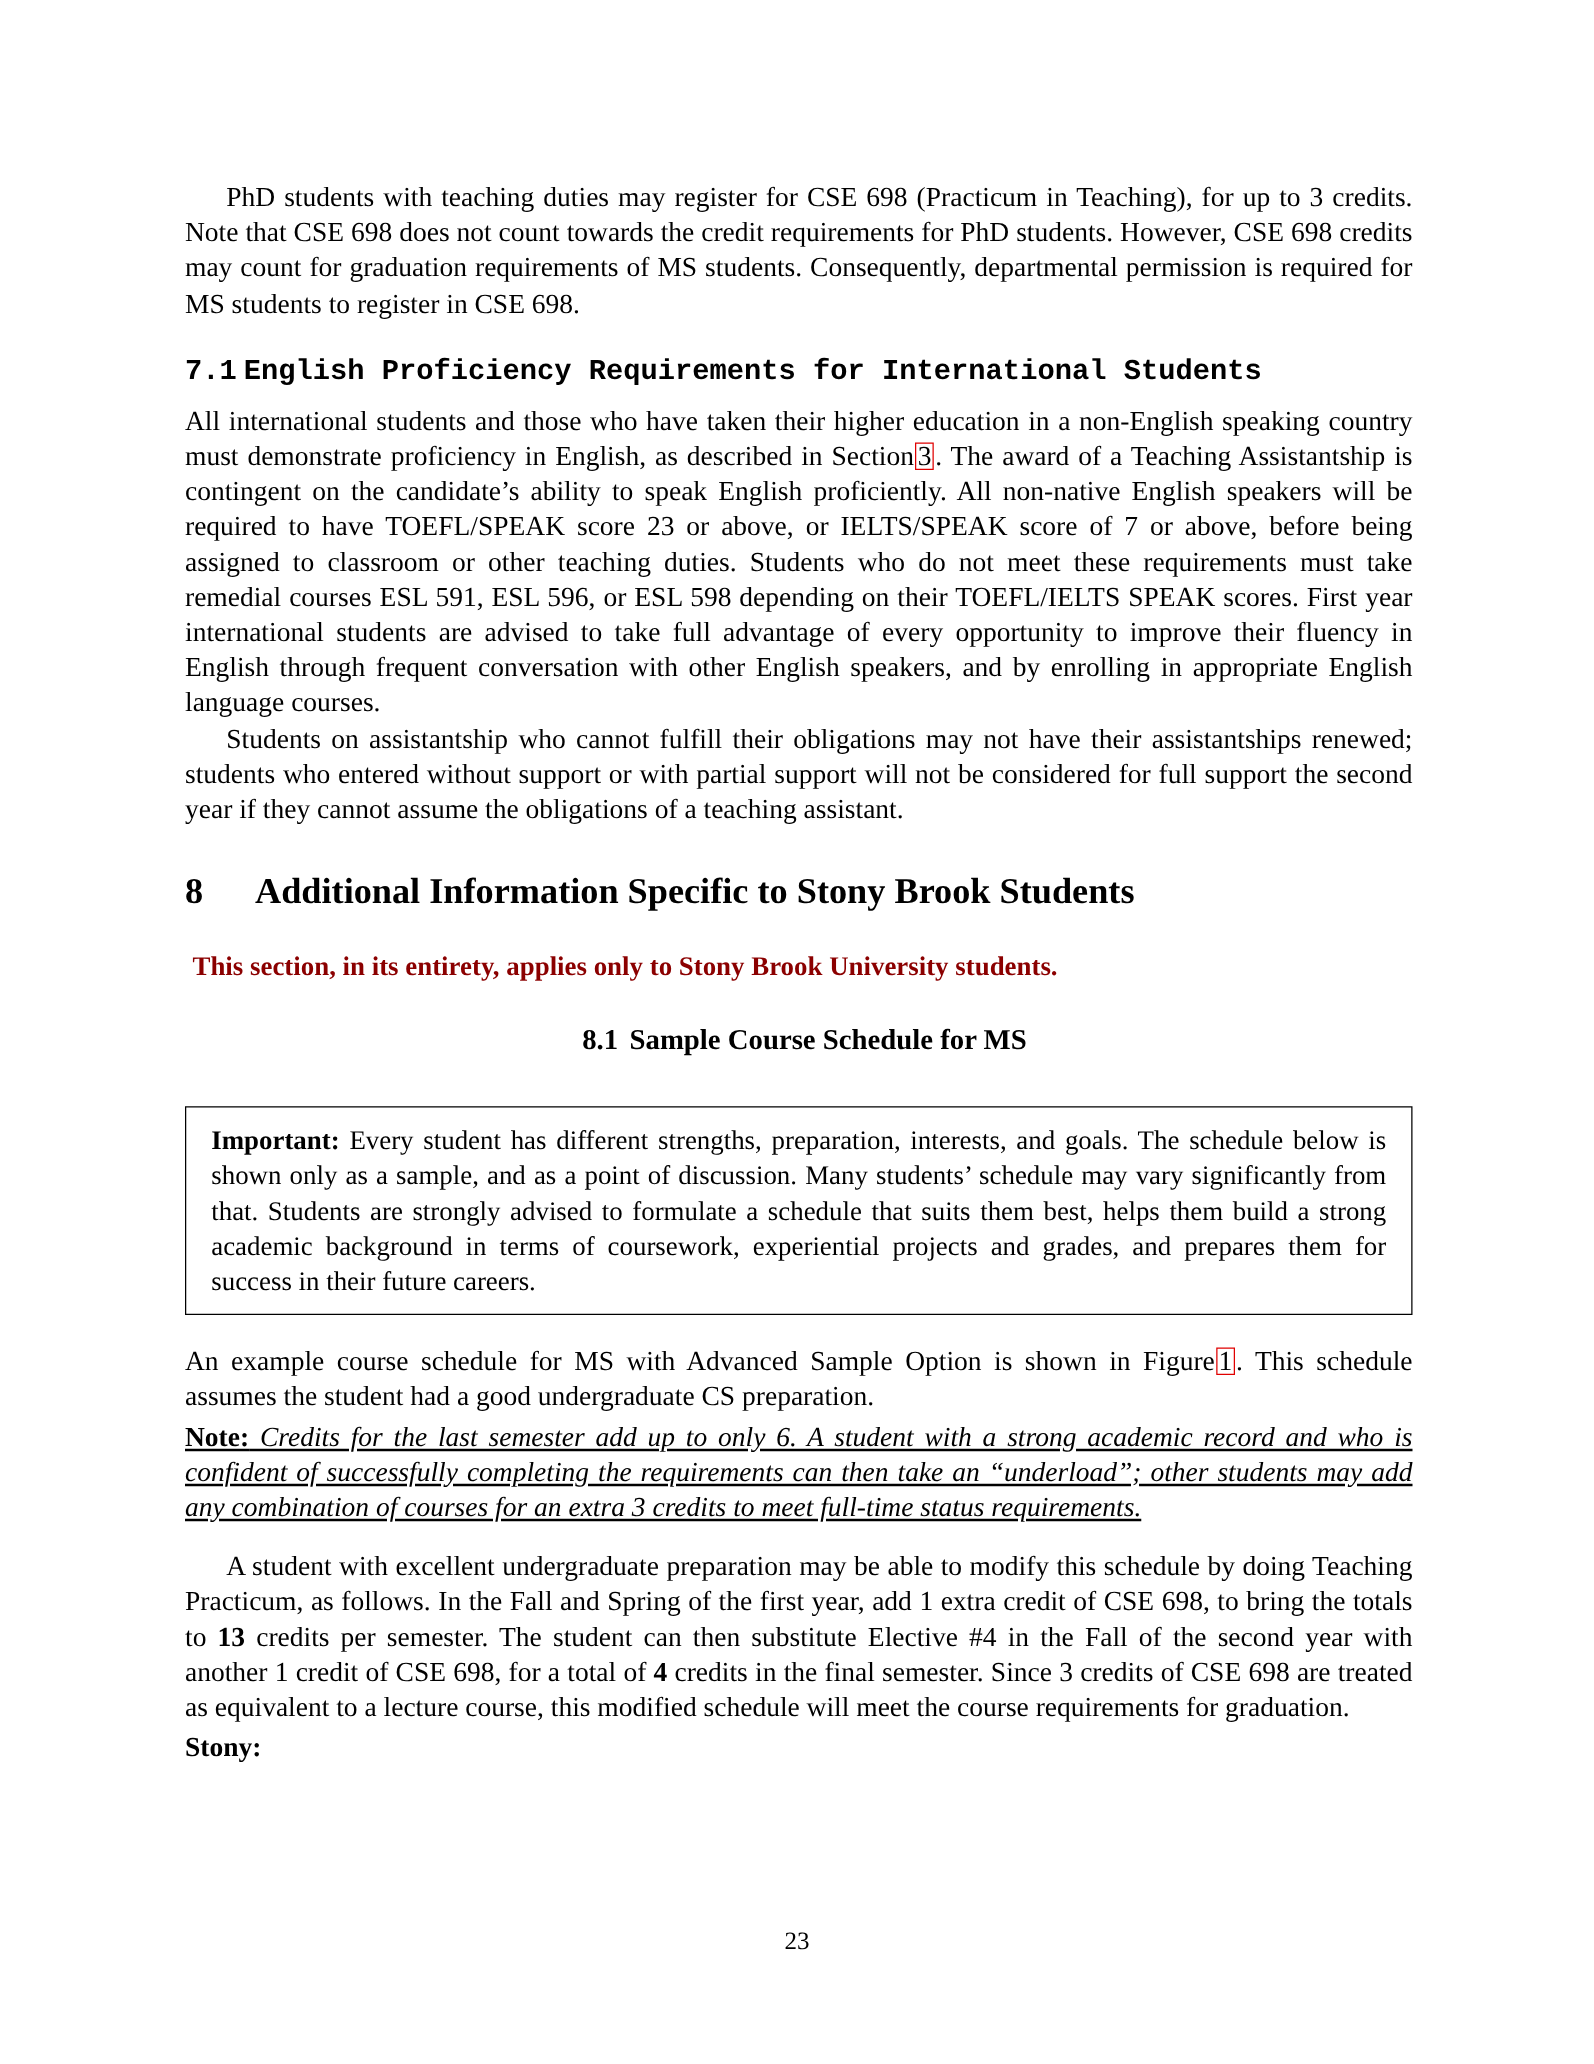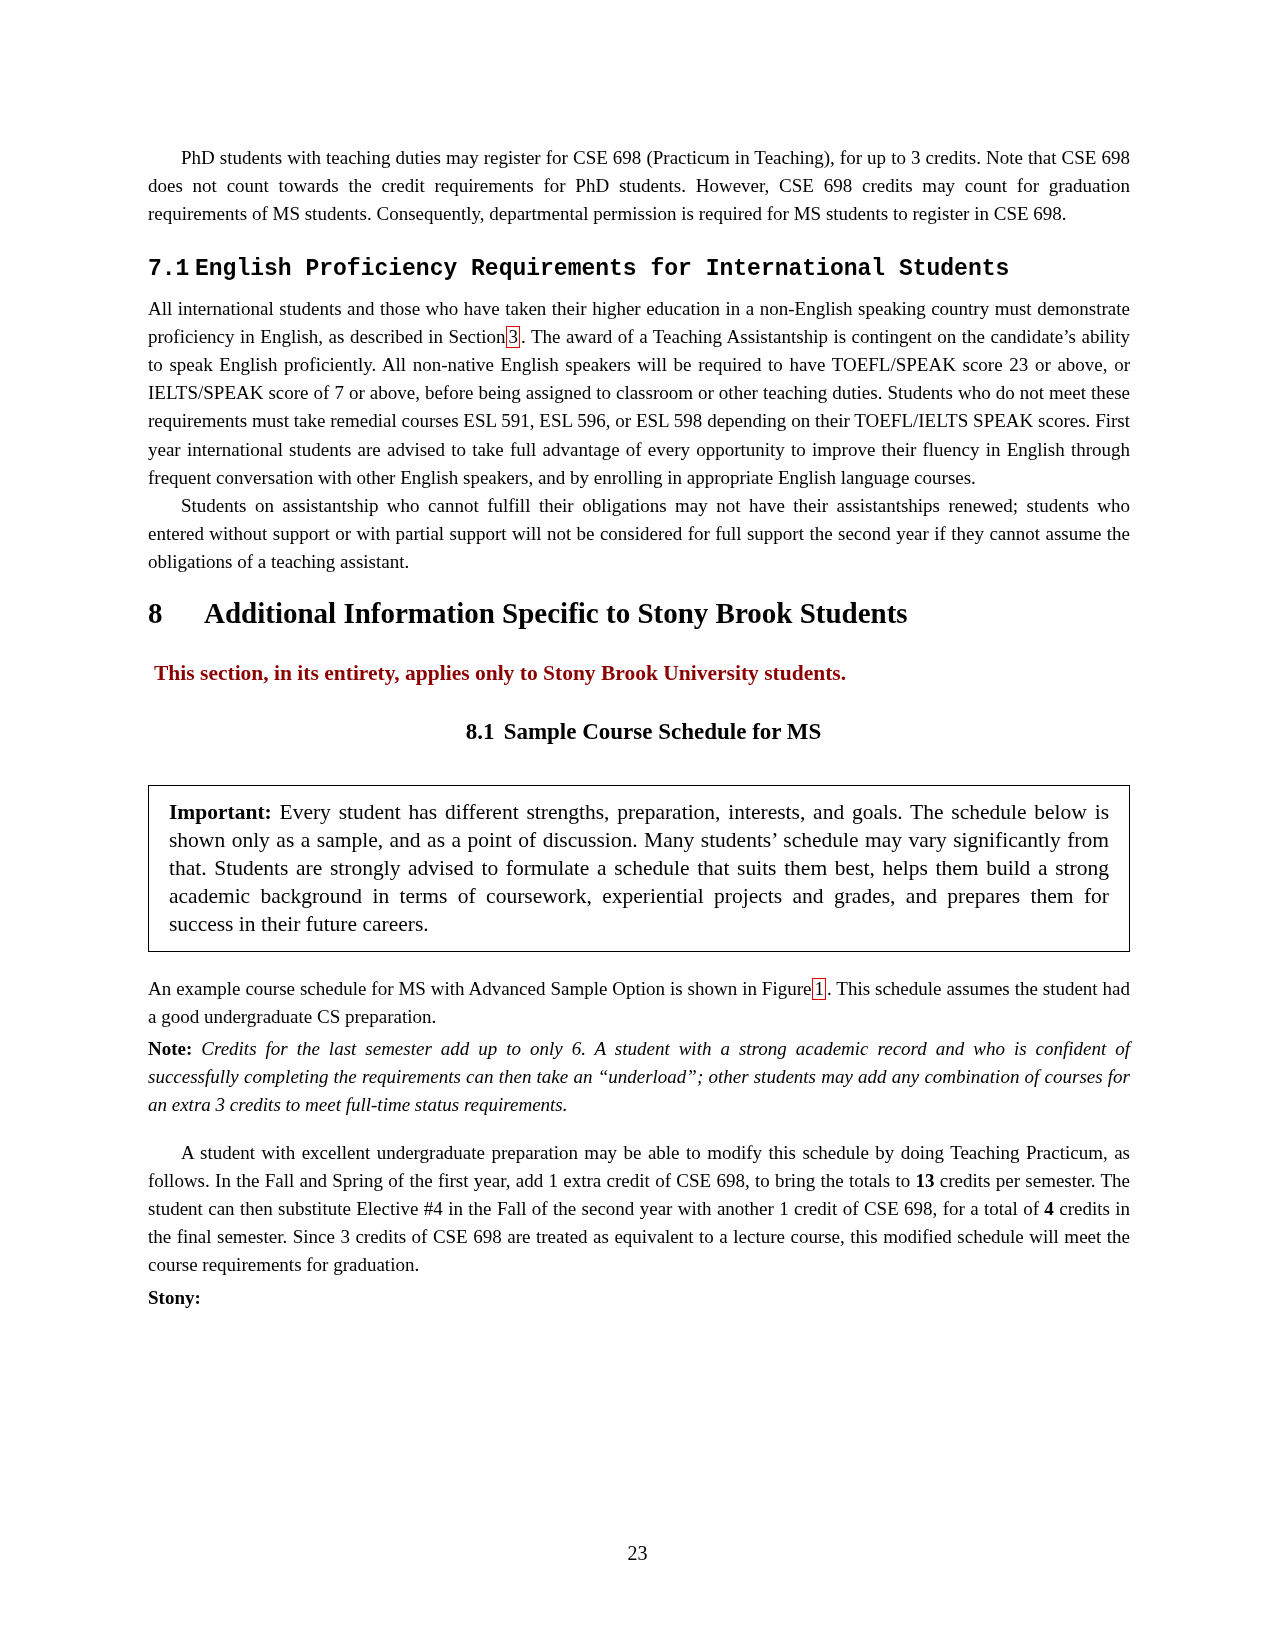--- a/index.html
+++ b/index.html
@@ -1,19 +1,19 @@
 <!DOCTYPE html>
 <html><head>
 <meta charset="utf-8">
 <style>
   html, body { margin: 0; padding: 0; background: #ffffff; }
   body { width: 1275px; height: 1651px; position: relative; overflow: hidden;
          font-family: "Liberation Serif", "DejaVu Serif", serif; color: #000; }
   .page { position: absolute; left: 148px; top: 144px; width: 982px; }
-  p { margin: 0; font-size: 19px; line-height: 28.2px; text-align: justify; }
+  p { margin: 0; font-size: 22px; line-height: 28.2px; text-align: justify; }
   .indent { text-indent: 33px; }
   h2.sub { font-size: 23px; font-weight: bold; margin: 0; line-height: 30px; }
   h1.sec { font-size: 29px; font-weight: bold; margin: 0; line-height: 36px; }
   .num { display: inline-block; width: 56px; }
   .num1 { display: inline-block; width: 47px; }
   .ref { display: inline-block; border: 1.5px solid #e00000; line-height: 20px; padding: 0 1px; margin: 0 1px; }
   .red { color: #8b0000; font-weight: bold; font-size: 21.5px; line-height: 28px; margin-left: 6px; }
   .box { border: 1.2px solid #000; padding: 12px 20px 12px 20px; }
   .box p { font-size: 21.5px; line-height: 28.2px; }
   .it { font-style: italic; }
@@ -25,32 +25,32 @@
 <div class="page">
 
   <p class="indent">PhD students with teaching duties may register for CSE 698 (Practicum in Teaching), for up to 3 credits. Note that CSE 698 does not count towards the credit requirements for PhD students.  However, CSE 698 credits may count for graduation requirements of MS students.  Consequently, departmental permission is required for MS students to register in CSE 698.</p>
 
   <h2 class="sub" style="margin-top:25px;font-family:Liberation Mono, monospace;"><span class="num1">7.1</span><span>English Proficiency Requirements for International Students</span></h2>
 
   <p style="margin-top:11px;"><span>All international students and those who have taken their higher education in a non-English speaking country must demonstrate proficiency in English, as described in Section</span><span class="ref">3</span><span>. The award of a Teaching Assistantship is contingent on the candidate’s ability to speak English proficiently.  All non-native English speakers will be required to have TOEFL/SPEAK score 23 or above, or IELTS/SPEAK score of 7 or above, before being assigned to classroom or other teaching duties.  Students who do not meet these requirements must take remedial courses ESL 591, ESL 596, or ESL 598 depending on their TOEFL/IELTS SPEAK scores.  First year international students are advised to take full advantage of every opportunity to improve their fluency in English through frequent conversation with other English speakers, and by enrolling in appropriate English language courses.</span></p>
 
   <p class="indent">Students on assistantship who cannot fulfill their obligations may not have their assistantships renewed; students who entered without support or with partial support will not be considered for full support the second year if they cannot assume the obligations of a teaching assistant.</p>
 
-  <h1 class="sec" style="margin-top:18px;"><span class="num">8</span><span>Additional Information Specific to Stony Brook Students</span></h1>
+  <h1 class="sec" style="margin-top:34px;"><span class="num">8</span><span>Additional Information Specific to Stony Brook Students</span></h1>
 
   <div class="red" style="margin-top:28px;">This section, in its entirety, applies only to Stony Brook University students.</div>
 
   <h2 class="sub" style="margin-top:30px;text-align:center;"><span class="num1">8.1</span><span>Sample Course Schedule for MS</span></h2>
 
   <div class="box" style="margin-top:38px;">
     <p><b>Important:</b><span> Every student has different strengths, preparation, interests, and goals. The schedule below is shown only as a sample, and as a point of discussion. Many students’ schedule may vary significantly from that.  Students are strongly advised to formulate a schedule that suits them best, helps them build a strong academic background in terms of coursework, experiential projects and grades, and prepares them for success in their future careers.</span></p>
   </div>
 
   <p style="margin-top:23px;"><span>An example course schedule for MS with Advanced Sample Option is shown in Figure</span><span class="ref">1</span><span>.  This schedule assumes the student had a good undergraduate CS preparation.</span></p>
 
-  <p style="margin-top:4px;"><b>Note:</b><span class="it"> Credits for the last semester add up to only 6.  A student with a strong academic record and who is confident of successfully completing the requirements can then take an “underload”; other students may add any combination of courses for an extra 3 credits to meet full-time status requirements.</span></p>
+  <p style="margin-top:4px;text-decoration:underline;"><b>Note:</b><span class="it"> Credits for the last semester add up to only 6.  A student with a strong academic record and who is confident of successfully completing the requirements can then take an “underload”; other students may add any combination of courses for an extra 3 credits to meet full-time status requirements.</span></p>
 
   <p class="indent" style="margin-top:19px;"><span>A student with excellent undergraduate preparation may be able to modify this schedule by doing Teaching Practicum, as follows. In the Fall and Spring of the first year, add 1 extra credit of CSE 698, to bring the totals to </span><b>13</b><span> credits per semester.  The student can then substitute Elective #4 in the Fall of the second year with another 1 credit of CSE 698, for a total of </span><b>4</b><span> credits in the final semester.  Since 3 credits of CSE 698 are treated as equivalent to a lecture course, this modified schedule will meet the course requirements for graduation.</span></p>
 
   <p style="margin-top:4px;"><b>Stony:</b></p>
 </div>
 
 <div class="pagenum">23</div>
 
 </body></html>

